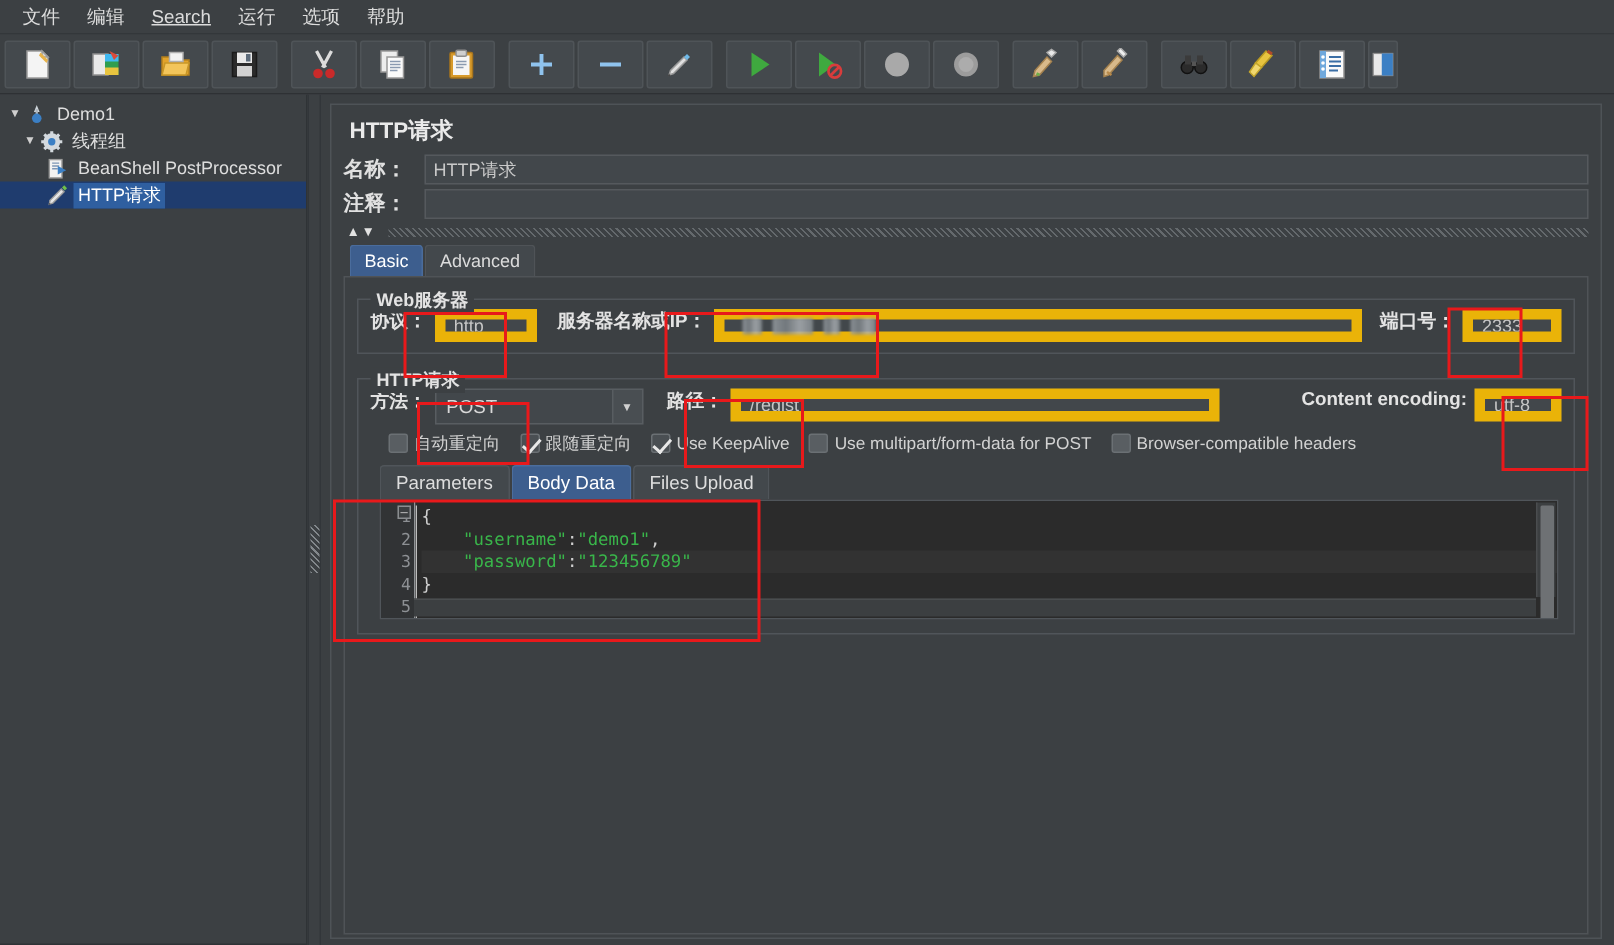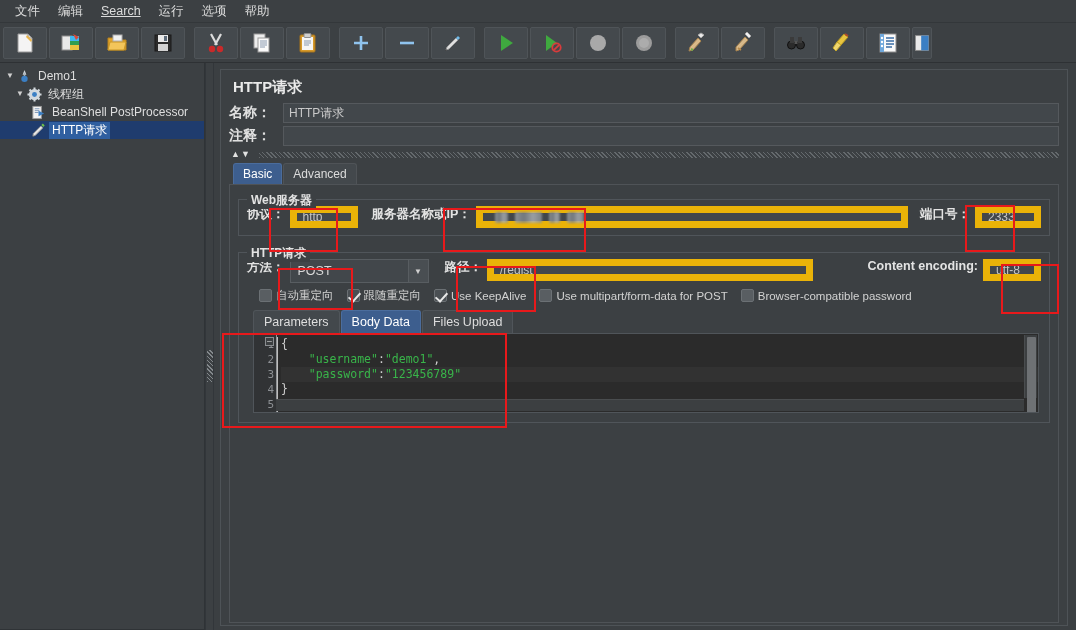--- a/index.html
+++ b/index.html
@@ -611,21 +611,21 @@
               <label class="cbx">
                 <span class="box checked"></span>
                 <span>Use KeepAlive</span>
               </label>
               <label class="cbx">
                 <span class="box"></span>
                 <span>Use multipart/form-data for POST</span>
               </label>
               <label class="cbx">
                 <span class="box"></span>
-                <span>Browser-compatible password</span>
+                <span>Browser-compatible headers</span>
               </label>
             </div>
 
             <div class="subtabs">
               <div class="subtab">Parameters</div>
               <div class="subtab active">Body Data</div>
               <div class="subtab">Files Upload</div>
             </div>
 
             <div class="editor-wrap">

